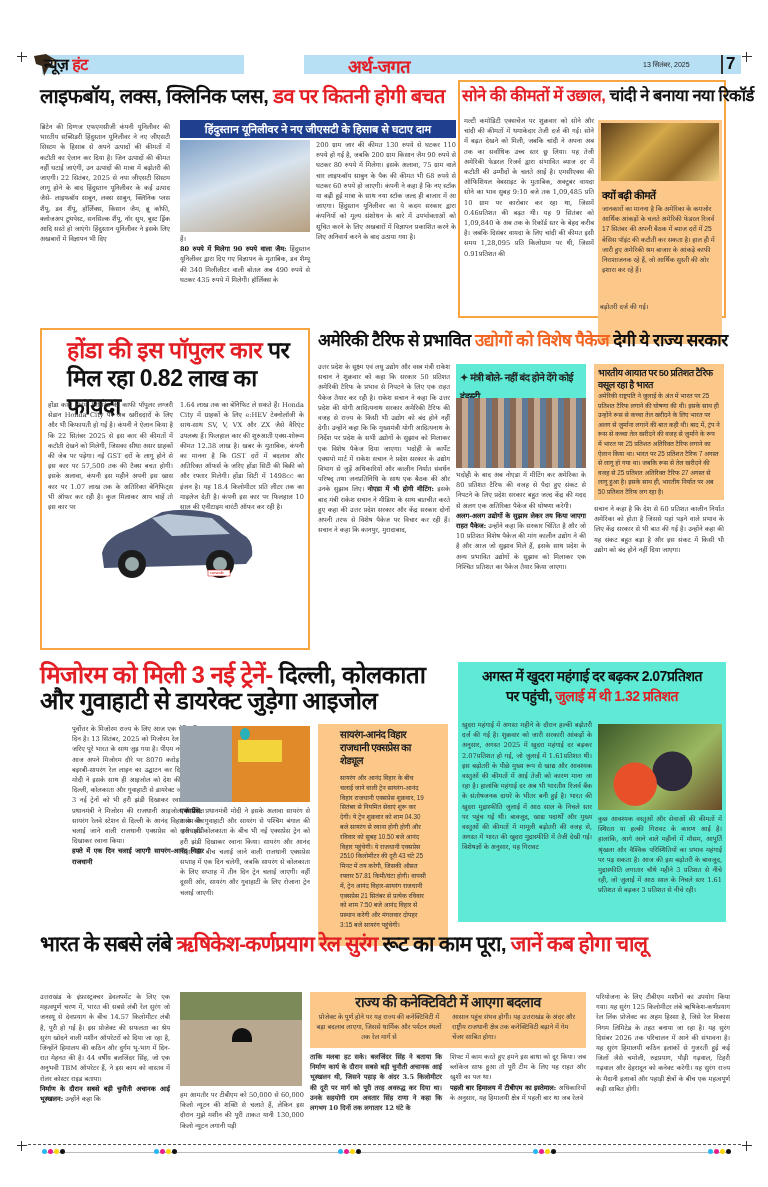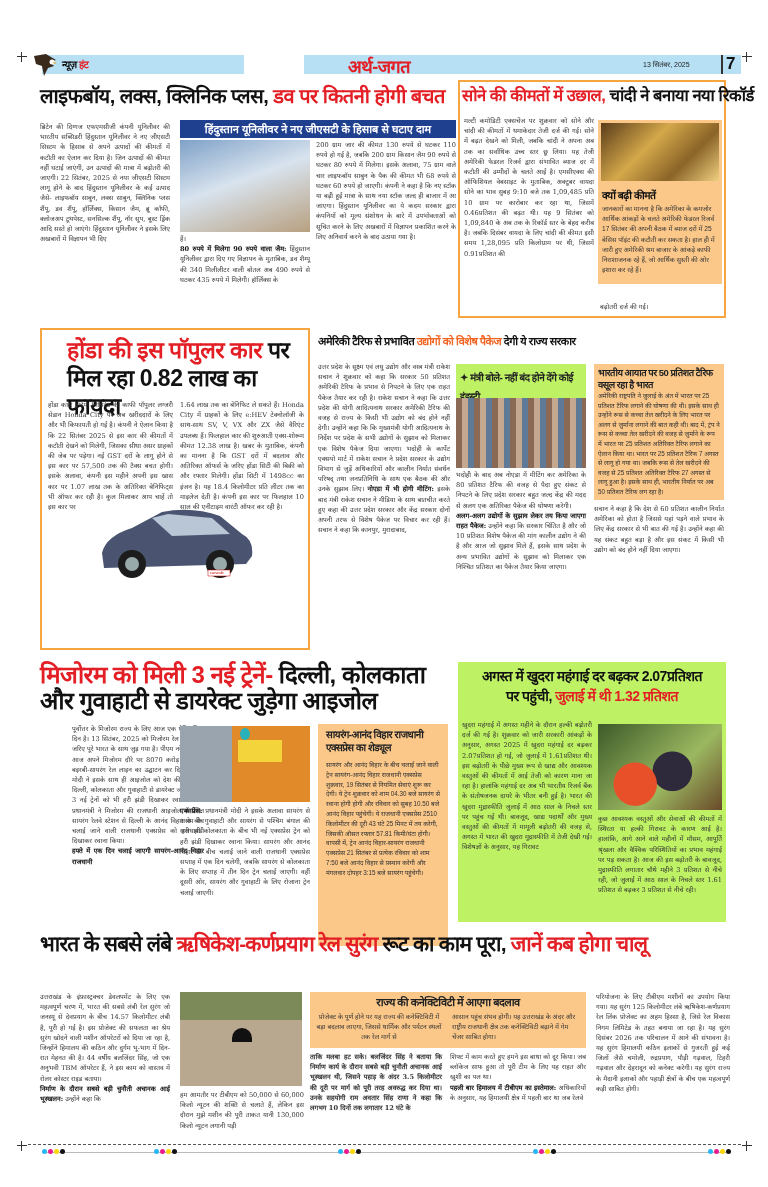--- a/index.html
+++ b/index.html
@@ -7,21 +7,21 @@
   .abs { position: absolute; }
   .body-text { font-family: "DejaVu Serif", serif; font-size: 6.6px; line-height: 10.2px; color: #333; text-align: justify; }
   .body-text b { color: #111; }
   .head-bar { background: #b7e0f5; }
   .hl { font-family: "Liberation Sans", sans-serif; font-weight: bold; letter-spacing: -0.5px; }
   .red { color: #e31e24; }
   .orange { color: #f26522; }
   .black { color: #111; }
   .box-orange { border: 2px solid #f7a540; }
   .peach { background: #fbc88a; }
-  .lightpeach { background: #bef264; }
+  .lightpeach { background: #5eead4; }
   .img { background: linear-gradient(135deg,#6a8fb3,#c9d6e2); }
   .crop { position: absolute; width: 10px; height: 10px; }
   .crop::before, .crop::after { content: ""; position: absolute; background: #333; }
   .crop::before { left: 4px; top: 0; width: 1px; height: 10px; }
   .crop::after { top: 4px; left: 0; height: 1px; width: 10px; }
   .reg { position: absolute; display: flex; gap: 1px; }
   .reg span { width: 5px; height: 5px; border-radius: 50%; display: inline-block; }
 </style>
 </head>
 <body>
@@ -34,21 +34,21 @@
 <div class="abs" style="left:28px;top:52px;width:713px;height:26px;">
   <div class="abs head-bar" style="left:14px;top:3px;width:202px;height:19px;"></div>
   <div class="abs head-bar" style="left:276px;top:3px;width:437px;height:19px;"></div>
   <div class="abs" style="left:4px;top:0px;width:30px;height:26px;">
     <svg width="30" height="26" viewBox="0 0 30 26">
         <path d="M2 4 L14 2 L24 8 L18 10 L22 14 L16 16 L12 24 L10 14 L4 12 Z" fill="#3a2a1c"></path>
         <circle cx="20" cy="10" r="2.5" fill="#fff"></circle>
         <path d="M21 10 l4 1 -3 1z" fill="#e8a530"></path>
       </svg>
   </div>
-  <div class="abs hl" style="left:34px;top:3px;font-size:10px;line-height:19px;">
+  <div class="abs hl" style="left:16px;top:3px;font-size:16px;line-height:19px;">
     <span class="black">न्यूज़</span>
     <span class="red">हंट</span>
   </div>
   <div class="abs hl red" style="left:320px;top:4px;font-size:18px;line-height:22px;">अर्थ-जगत</div>
   <div class="abs" style="left:615px;top:8px;font-size:7px;color:#222;font-family:'Liberation Sans',sans-serif;">13 सितंबर, 2025</div>
   <div class="abs" style="left:693px;top:3px;width:2px;height:19px;background:#333;"></div>
   <div class="abs hl" style="left:698px;top:2px;font-size:17px;line-height:20px;color:#111;">7</div>
 </div>
 
 <div class="abs" style="left:40px;top:82px;width:418px;height:220px;">
@@ -66,21 +66,21 @@
   </div>
   <div class="abs body-text" style="left:276px;top:58px;width:140px;">200 ग्राम जार की कीमत 130 रुपये से घटकर 110 रुपये हो गई है, जबकि 200 ग्राम किसान जैम 90 रुपये से घटकर 80 रुपये में मिलेगा। इसके अलावा, 75 ग्राम वाले चार लाइफबॉय साबुन के पैक की कीमत भी 68 रुपये से घटकर 60 रुपये हो जाएगी। कंपनी ने कहा है कि नए स्टॉक या बढ़ी हुई मात्रा के साथ नया स्टॉक जल्द ही बाजार में आ जाएगा। हिंदुस्तान यूनिलीवर का ये कदम सरकार द्वारा कंपनियों को मूल्य संशोधन के बारे में उपभोक्ताओं को सूचित करने के लिए अखबारों में विज्ञापन प्रकाशित करने के लिए अनिवार्य करने के बाद उठाया गया है।</div>
 </div>
 
 <div class="abs box-orange" style="left:458px;top:80px;width:268px;height:238px;">
   <div class="hl" style="font-size:16.5px;line-height:26px;white-space:nowrap;padding-left:2px;">
     <span class="red">सोने की कीमतों में उछाल,</span>
     <span class="black">चांदी ने बनाया नया रिकॉर्ड</span>
   </div>
   <div class="abs body-text" style="left:4px;top:34px;width:130px;">मल्टी कमोडिटी एक्सचेंज पर शुक्रवार को सोने और चांदी की कीमतों में धमाकेदार तेजी दर्ज की गई। सोने में बढ़त देखने को मिली, जबकि चांदी ने अपना अब तक का सर्वाधिक उच्च स्तर छू लिया। यह तेजी अमेरिकी फेडरल रिजर्व द्वारा संभावित ब्याज दर में कटौती की उम्मीदों के चलते आई है। एमसीएक्स की ऑफिशियल वेबसाइट के मुताबिक, अक्टूबर वायदा सोने का भाव सुबह 9:10 बजे तक 1,09,485 प्रति 10 ग्राम पर कारोबार कर रहा था, जिसमें 0.46प्रतिशत की बढ़त थी। यह 9 सितंबर को 1,09,840 के अब तक के रिकॉर्ड स्तर के बेहद करीब है। जबकि दिसंबर वायदा के लिए चांदी की कीमत इसी समय 1,28,095 प्रति किलोग्राम पर थी, जिसमें 0.91प्रतिशत की</div>
-  <div class="abs peach" style="left:138px;top:38px;width:124px;height:164px;">
+  <div class="abs peach" style="left:138px;top:38px;width:124px;height:224px;">
     <div style="margin:3px;height:58px;background:linear-gradient(135deg,#5a3c1a,#d4a84a 40%,#8a6428 70%,#f0d080);"></div>
     <div class="hl" style="font-size:10.5px;color:#111;padding:4px 4px 0 4px;">क्यों बढ़ी कीमतें</div>
     <div class="body-text" style="font-family:'Liberation Sans',sans-serif;padding:2px 4px;text-align:left;">जानकारों का मानना है कि अमेरिका के कमजोर आर्थिक आंकड़ों के चलते अमेरिकी फेडरल रिजर्व 17 सितंबर की अपनी बैठक में ब्याज दरों में 25 बेसिस पॉइंट की कटौती कर सकता है। हाल ही में जारी हुए अमेरिकी श्रम बाजार के आंकड़े काफी निराशाजनक रहे हैं, जो आर्थिक सुस्ती की ओर इशारा कर रहे हैं।</div>
   </div>
   <div class="abs body-text" style="left:140px;top:220px;width:124px;">बढ़ोतरी दर्ज की गई।</div>
 </div>
 
 <div class="abs box-orange" style="left:40px;top:328px;width:270px;height:322px;padding-left:19px;">
   <div class="hl" style="font-size:23px;line-height:28px;padding:6px 4px 0 6px;">
     <span class="red">होंडा की इस पॉपुलर कार</span>
@@ -97,21 +97,21 @@
         <circle cx="40" cy="66" r="7" fill="#9aa"></circle>
       <circle cx="128" cy="66" r="14" fill="#1c1c1c"></circle>
         <circle cx="128" cy="66" r="7" fill="#9aa"></circle>
       <rect x="116" y="72" width="22" height="6" fill="#fff" stroke="#c00" stroke-width="0.5"></rect>
     </svg>
     <span class="abs" style="left:118px;top:72px;font-size:4px;color:#c00;font-family:'Liberation Sans',sans-serif;">carwale</span>
   </div>
 </div>
 
 <div class="abs" style="left:318px;top:328px;width:408px;height:330px;">
-  <div class="hl" style="font-size:11px;line-height:26px;white-space:nowrap;">
+  <div class="hl" style="font-size:17px;line-height:26px;white-space:nowrap;">
     <span class="black">अमेरिकी टैरिफ से प्रभावित</span>
     <span class="orange">उद्योगों को विशेष पैकेज</span>
     <span class="black">देगी ये राज्य सरकार</span>
   </div>
   <div class="abs body-text" style="left:0;top:34px;width:132px;">
     <span>उत्तर प्रदेश के सूक्ष्म एवं लघु उद्योग और वस्त्र मंत्री राकेश सचान ने शुक्रवार को कहा कि सरकार 50 प्रतिशत अमेरिकी टैरिफ के प्रभाव से निपटने के लिए एक राहत पैकेज तैयार कर रही है। राकेश सचान ने कहा कि उत्तर प्रदेश की योगी आदित्यनाथ सरकार अमेरिकी टैरिफ की वजह से राज्य के किसी भी उद्योग को बंद होने नहीं देगी। उन्होंने कहा कि कि मुख्यमंत्री योगी आदित्यनाथ के निर्देश पर प्रदेश के सभी उद्योगों के सुझाव को मिलाकर एक विशेष पैकेज दिया जाएगा। भदोही के कार्पेट एक्सपो मार्ट में राकेश सचान ने प्रदेश सरकार के उद्योग विभाग से जुड़ें अधिकारियों और कालीन निर्यात संवर्धन परिषद् तथा जनप्रतिनिधि के साथ एक बैठक की और उनके सुझाव लिए।</span>
     <b>नोएडा में भी होगी मीटिंग:</b>
     <span>इसके बाद मंत्री राकेश सचान ने मीडिया के साथ बातचीत करते हुए कहा की उत्तर प्रदेश सरकार और केंद्र सरकार दोनों अपनी तरफ से विशेष पैकेज पर विचार कर रही हैं। सचान ने कहा कि कानपुर, मुरादाबाद,</span>
   </div>
   <div class="abs lightpeach" style="left:138px;top:36px;width:130px;height:34px;padding:2px 4px;">
@@ -141,21 +141,21 @@
     <b>हफ्ते में एक दिन चलाई जाएगी सायरंग-आनंद विहार राजधानी</b>
   </div>
   <div class="abs" style="left:140px;top:64px;width:130px;height:76px;background:linear-gradient(90deg,#9aa4ae 0 40%,#e08a2a 40% 100%);">
     <div class="abs" style="left:58px;top:14px;width:44px;height:22px;background:#f3d43a;"></div>
     <div class="abs" style="left:60px;top:2px;width:10px;height:12px;border-radius:50%;background:#2ab0b8;"></div>
   </div>
   <div class="abs body-text" style="left:140px;top:144px;width:130px;">
     <b>एक्सप्रेस:</b>
     <span>प्रधानमंत्री मोदी ने इसके अलावा सायरंग से असम के गुवाहाटी और सायरंग से पश्चिम बंगाल की राजधानी कोलकाता के बीच भी नई एक्सप्रेस ट्रेन को हरी झंडी दिखाकर रवाना किया। सायरंग और आनंद विहार के बीच चलाई जाने वाली राजधानी एक्सप्रेस सप्ताह में एक दिन चलेगी, जबकि सायरंग से कोलकाता के लिए सप्ताह में तीन दिन ट्रेन चलाई जाएगी। वहीं दूसरी ओर, सायरंग और गुवाहाटी के लिए रोजाना ट्रेन चलाई जाएगी।</span>
   </div>
-  <div class="abs peach" style="left:278px;top:62px;width:130px;height:222px;padding:4px 8px;">
+  <div class="abs peach" style="left:278px;top:62px;width:130px;height:222px;padding:4px 22px;">
     <div class="hl" style="font-size:10px;line-height:13px;color:#222;margin-bottom:6px;">सायरंग-आनंद विहार राजधानी एक्सप्रेस का शेड्यूल</div>
     <div class="body-text" style="font-family:'Liberation Sans',sans-serif;text-align:left;font-size:6.3px;line-height:9.8px;">सायरंग और आनंद विहार के बीच चलाई जाने वाली ट्रेन सायरंग-आनंद विहार राजधानी एक्सप्रेस शुक्रवार, 19 सितंबर से नियमित सेवाएं शुरू कर देगी। ये ट्रेन शुक्रवार को शाम 04.30 बजे सायरंग से रवाना होगी होगी और रविवार को सुबह 10.50 बजे आनंद विहार पहुंचेगी। ये राजधानी एक्सप्रेस 2510 किलोमीटर की दूरी 43 घंटे 25 मिनट में तय करेगी, जिसकी औसत रफ्तार 57.81 किमी/घंटा होगी। वापसी में, ट्रेन आनंद विहार-सायरंग राजधानी एक्सप्रेस 21 सितंबर से प्रत्येक रविवार को शाम 7:50 बजे आनंद विहार से प्रस्थान करेगी और मंगलवार दोपहर 3:15 बजे सायरंग पहुंचेगी।</div>
   </div>
 </div>
 
 <div class="abs lightpeach" style="left:458px;top:662px;width:268px;height:260px;">
   <div class="hl" style="font-size:14px;line-height:20px;text-align:center;padding-top:4px;">
     <span class="black">अगस्त में खुदरा महंगाई दर बढ़कर 2.07प्रतिशत</span><br>
     <span class="black">पर पहुंची,</span>
     <span class="red">जुलाई में थी 1.32 प्रतिशत</span>
@@ -175,21 +175,21 @@
   <div class="abs body-text" style="left:0;top:64px;width:130px;">
     <span>उत्तराखंड के इंफ्रास्ट्रक्चर डेवलपमेंट के लिए एक महत्वपूर्ण चरण में, भारत की सबसे लंबी रेल सुरंग जो जनस्यू से देवप्रयाग के बीच 14.57 किलोमीटर लंबी है, पूरी हो गई है। इस प्रोजेक्ट की सफलता का श्रेय सुरंग खोदने वाली मशीन ऑपरेटरों को दिया जा रहा है, जिन्होंने हिमालय की कठिन और दुर्गम भू-भाग में दिन-रात मेहनत की है। 44 वर्षीय बलजिंदर सिंह, जो एक अनुभवी TBM ऑपरेटर हैं, ने इस काम को वास्तव में रोलर कोस्टर राइड बताया।</span><br>
     <b>निर्माण के दौरान सबसे बड़ी चुनौती अचानक आई भूस्खलन:</b>
     <span>उन्होंने कहा कि</span>
   </div>
   <div class="abs" style="left:140px;top:64px;width:122px;height:94px;background:linear-gradient(180deg,#7c8a5a 0 30%,#b8a890 30% 100%);">
     <div class="abs" style="left:52px;top:36px;width:20px;height:14px;border-radius:10px 10px 0 0;background:#111;"></div>
   </div>
   <div class="abs body-text" style="left:140px;top:162px;width:124px;">हम आमतौर पर टीबीएम को 50,000 से 60,000 किलो न्यूटन की शक्ति से चलाते हैं, लेकिन इस दौरान मुझे मशीन की पूरी ताकत यानी 130,000 किलो न्यूटन लगानी पड़ी</div>
   <div class="abs peach" style="left:270px;top:64px;width:276px;height:56px;padding:3px 6px;">
-    <div class="hl" style="font-size:11px;line-height:14px;text-align:center;color:#222;">राज्य की कनेक्टिविटी में आएगा बदलाव</div>
+    <div class="hl" style="font-size:14px;line-height:14px;text-align:center;color:#222;">राज्य की कनेक्टिविटी में आएगा बदलाव</div>
     <div class="abs body-text" style="left:6px;top:20px;width:126px;font-family:'Liberation Sans',sans-serif;text-align:center;">प्रोजेक्ट के पूर्ण होने पर यह राज्य की कनेक्टिविटी में बड़ा बदलाव लाएगा, जिससे धार्मिक और पर्यटन स्थलों तक रेल मार्ग से</div>
     <div class="abs body-text" style="left:142px;top:20px;width:128px;font-family:'Liberation Sans',sans-serif;text-align:left;">आसान पहुंच संभव होगी। यह उत्तराखंड के अंदर और राष्ट्रीय राजधानी क्षेत्र तक कनेक्टिविटी बढ़ाने में गेम चेंजर साबित होगा।</div>
   </div>
   <div class="abs body-text" style="left:270px;top:124px;width:132px;font-weight:bold;">ताकि मलबा हट सके। बलजिंदर सिंह ने बताया कि निर्माण कार्य के दौरान सबसे बड़ी चुनौती अचानक आई भूस्खलन थी, जिसने पहाड़ के अंदर 3.5 किलोमीटर की दूरी पर मार्ग को पूरी तरह अवरुद्ध कर दिया था। उनके सहयोगी राम अवतार सिंह राणा ने कहा कि लगभग 10 दिनों तक लगातार 12 घंटे के</div>
   <div class="abs body-text" style="left:410px;top:124px;width:136px;">
     <span>शिफ्ट में काम करते हुए हमने इस बाधा को दूर किया। जब ब्लॉकेज साफ हुआ तो पूरी टीम के लिए यह राहत और खुशी का पल था।</span><br>
     <b>पहली बार हिमालय में टीबीएम का इस्तेमाल:</b>
     <span>अधिकारियों के अनुसार, यह हिमालयी क्षेत्र में पहली बार था जब रेलवे</span>
   </div>
   <div class="abs body-text" style="left:556px;top:64px;width:134px;">परियोजना के लिए टीबीएम मशीनों का उपयोग किया गया। यह सुरंग 125 किलोमीटर लंबे ऋषिकेश-कर्णप्रयाग रेल लिंक प्रोजेक्ट का अहम हिस्सा है, जिसे रेल विकास निगम लिमिटेड के तहत बनाया जा रहा है। यह सुरंग दिसंबर 2026 तक परिचालन में आने की संभावना है। यह सुरंग हिमालयी कठिन इलाकों से गुजरती हुई कई जिलों जैसे चमोली, रुद्रप्रयाग, पौड़ी गढ़वाल, टिहरी गढ़वाल और देहरादून को कनेक्ट करेगी। यह सुरंग राज्य के मैदानी इलाकों और पहाड़ी क्षेत्रों के बीच एक महत्वपूर्ण कड़ी साबित होगी।</div>

